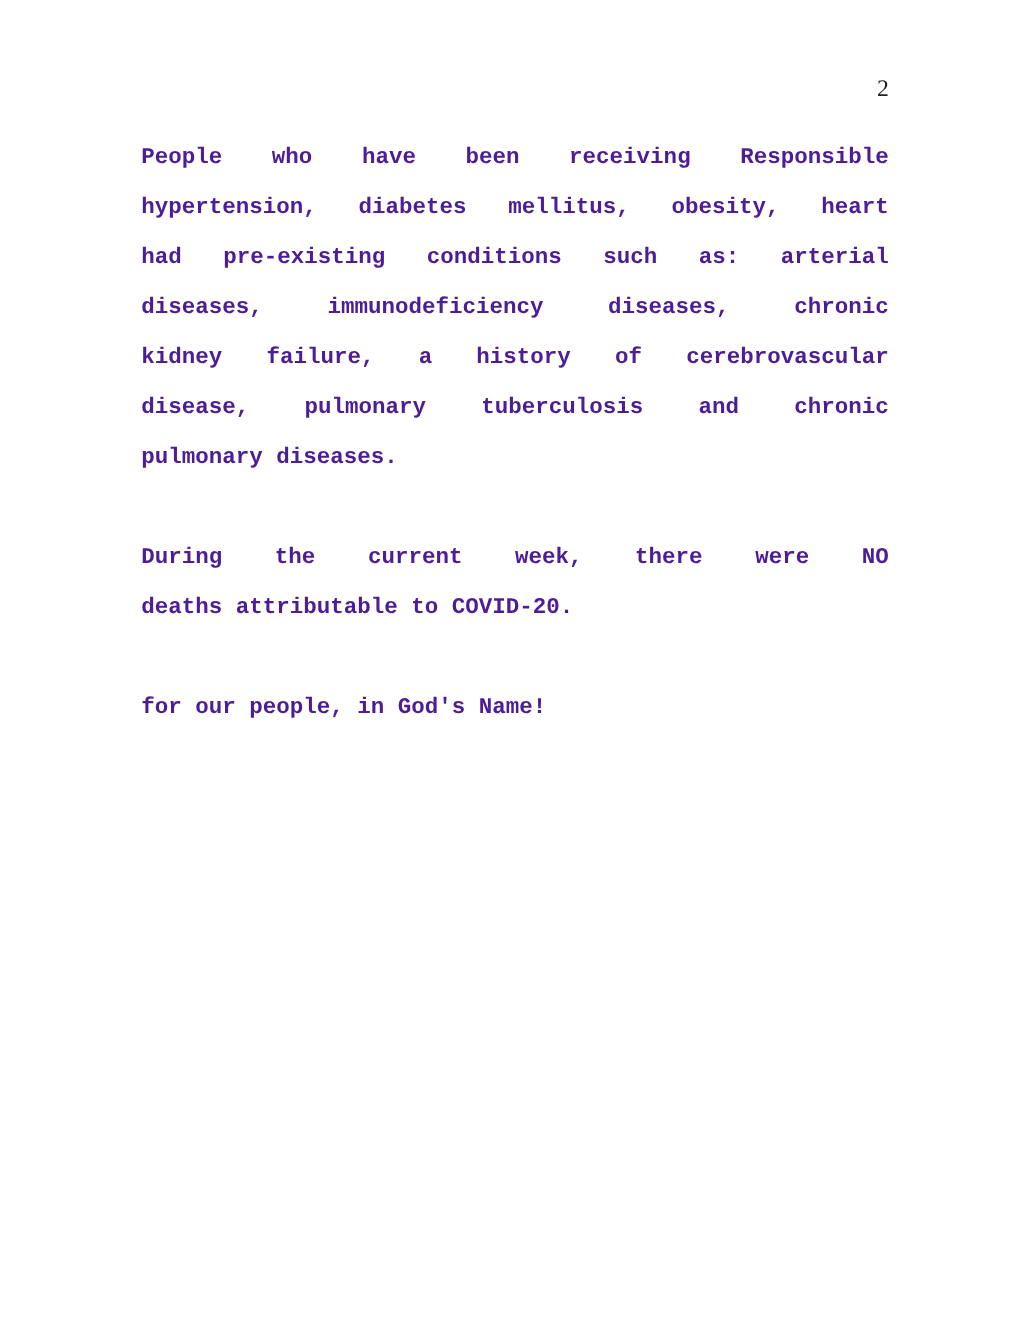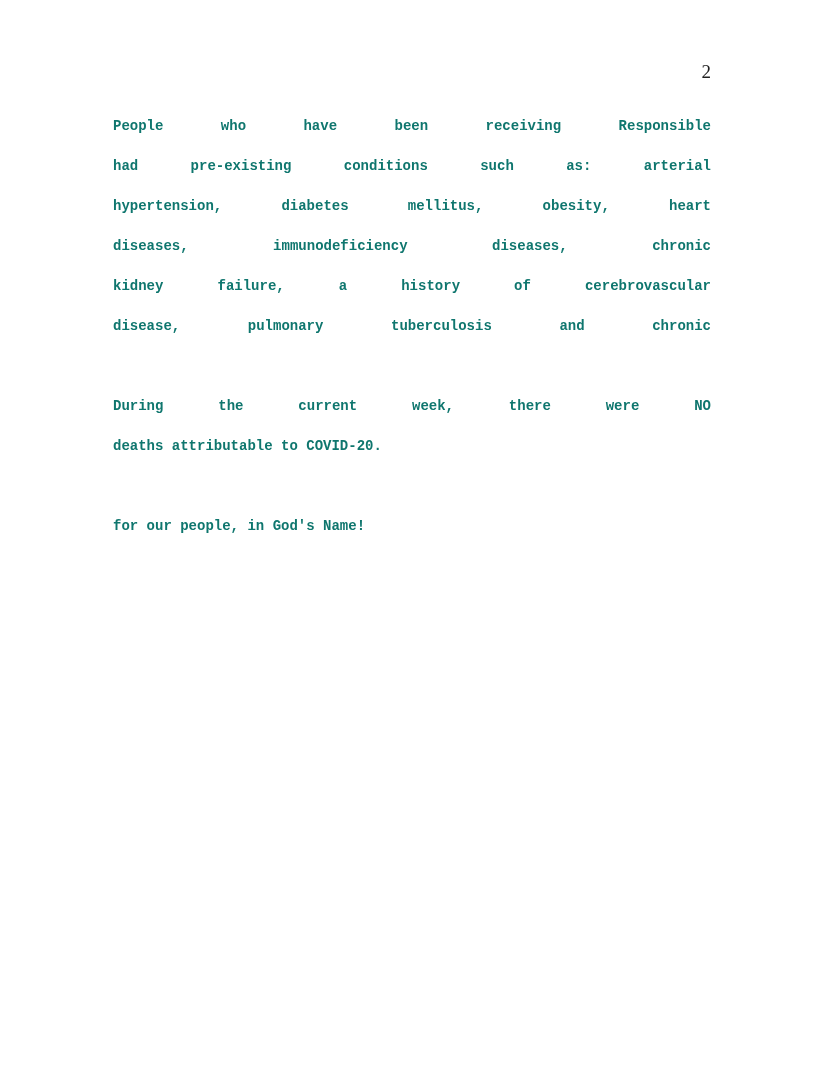--- a/index.html
+++ b/index.html
@@ -21,45 +21,46 @@
     font-size: 19px;
     color: #1f1f1f;
   }
   .body-text {
     position: absolute;
     left: 113px;
     top: 106px;
     width: 598px;
     font-family: "Liberation Mono", "DejaVu Sans Mono", monospace;
     font-weight: bold;
-    font-size: 14px;
+    font-size: 18px;
     line-height: 40px;
-    color: #0f766e;
+    color: #4c1d95;
   }
   .para { margin: 0 0 40px 0; }
   .ln { display: block; }
   .just { text-align: justify; text-align-last: justify; }
   .last { text-align: left; }
 </style>
 </head>
 <body>
 
 <div class="page">
 
   <div class="page-number">2</div>
 
   <div class="body-text">
 
     <p class="para">
       <span class="ln just">People who have been receiving Responsible</span>
+      <span class="ln just">hypertension, diabetes mellitus, obesity, heart</span>
       <span class="ln just">had pre-existing conditions such as: arterial</span>
-      <span class="ln just">hypertension, diabetes mellitus, obesity, heart</span>
       <span class="ln just">diseases, immunodeficiency diseases, chronic</span>
       <span class="ln just">kidney failure, a history of cerebrovascular</span>
       <span class="ln just">disease, pulmonary tuberculosis and chronic</span>
+      <span class="ln last">pulmonary diseases.</span>
     </p>
 
     <p class="para">
       <span class="ln just">During the current week, there were NO</span>
       <span class="ln last">deaths attributable to COVID-20.</span>
     </p>
 
 
     <p class="para">
       <span class="ln last">for our people, in God's Name!</span>

